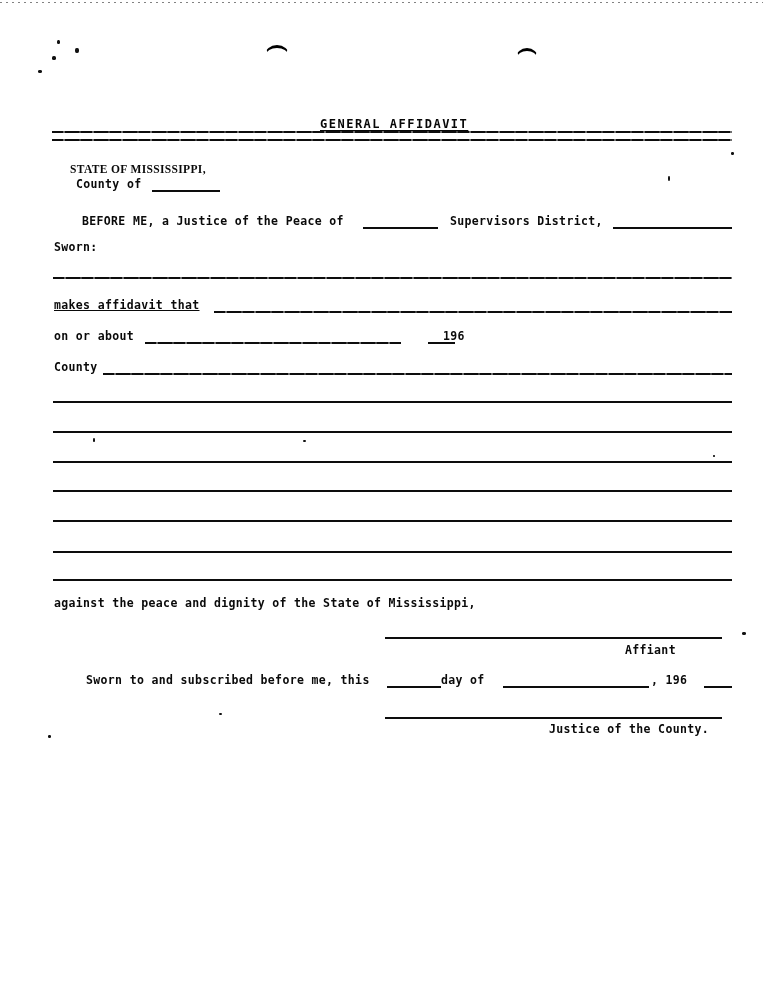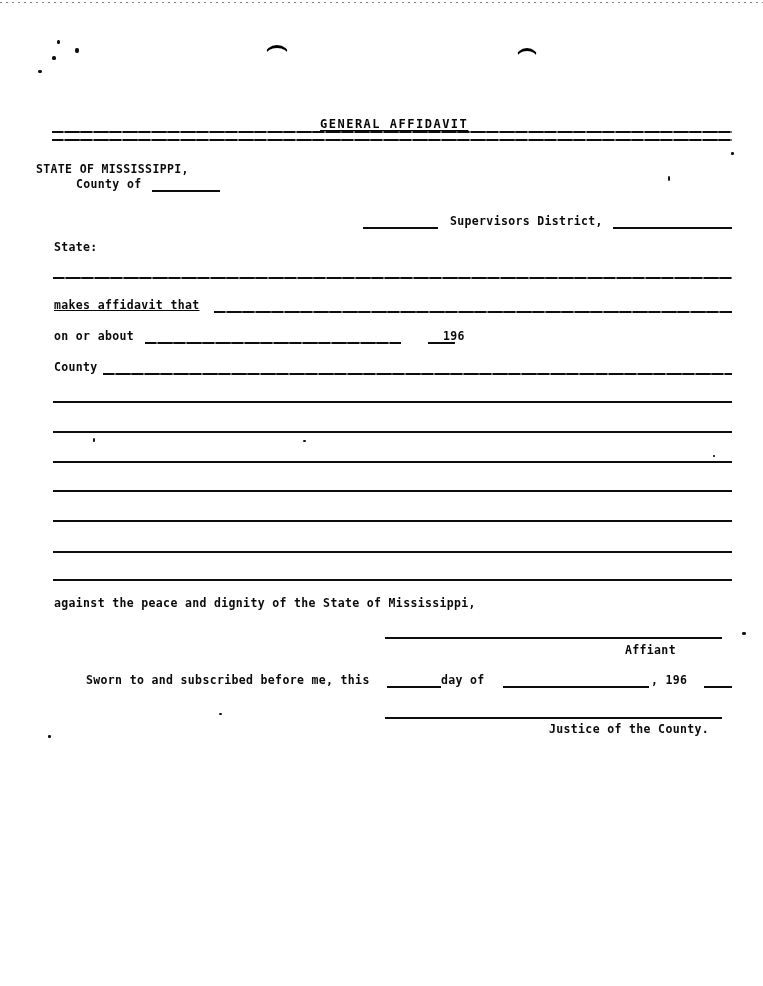--- a/index.html
+++ b/index.html
@@ -119,30 +119,31 @@
   <div class="speck" style="left:48px;top:735px;width:3px;height:3px;"></div>
   <div class="speck" style="left:16px;top:775px;width:2px;height:7px;"></div>
   <div class="speck" style="left:18px;top:805px;width:2px;height:3px;"></div>
   <div class="speck" style="left:285px;top:917px;width:3px;height:2px;"></div>
   <div class="speck" style="left:16px;top:960px;width:2px;height:6px;"></div>
 
   <div class="title" style="left:320px;top:117px;">GENERAL AFFIDAVIT</div>
   <div class="rule noisy" style="left:52px;top:131px;width:680px;height:2px;"></div>
   <div class="rule noisy" style="left:52px;top:139px;width:680px;height:2px;"></div>
 
-  <div class="t" style="left:36px;top:162px;">STATE OF MISSISSIPPI,</div>
+  <div class="t" style="left:70px;top:162px;font-family:Liberation Serif, serif;">STATE OF MISSISSIPPI,</div>
 
   <div class="t" style="left:76px;top:177px;text-align:center;">County of</div>
   <div class="rule" style="left:152px;top:190px;width:68px;height:2px;"></div>
 
+  <div class="t" style="left:82px;top:214px;">BEFORE ME, a Justice of the Peace of</div>
   <div class="rule" style="left:363px;top:227px;width:75px;height:2px;"></div>
   <div class="t" style="left:450px;top:214px;">Supervisors District,</div>
   <div class="rule" style="left:613px;top:227px;width:119px;height:2px;"></div>
 
-  <div class="t" style="left:54px;top:240px;">State:</div>
+  <div class="t" style="left:54px;top:240px;">Sworn:</div>
 
   <div class="rule noisy" style="left:53px;top:277px;width:679px;height:2px;"></div>
 
   <div class="t" style="left:54px;top:298px;text-decoration:underline;">makes affidavit that</div>
   <div class="rule noisy" style="left:214px;top:311px;width:518px;height:2px;"></div>
 
   <div class="t" style="left:54px;top:329px;">on or about</div>
   <div class="rule noisy" style="left:145px;top:342px;width:256px;height:2px;"></div>
   <div class="t" style="left:403px;top:329px;margin-left:40px;">196</div>
   <div class="rule" style="left:428px;top:342px;width:27px;height:2px;"></div>

